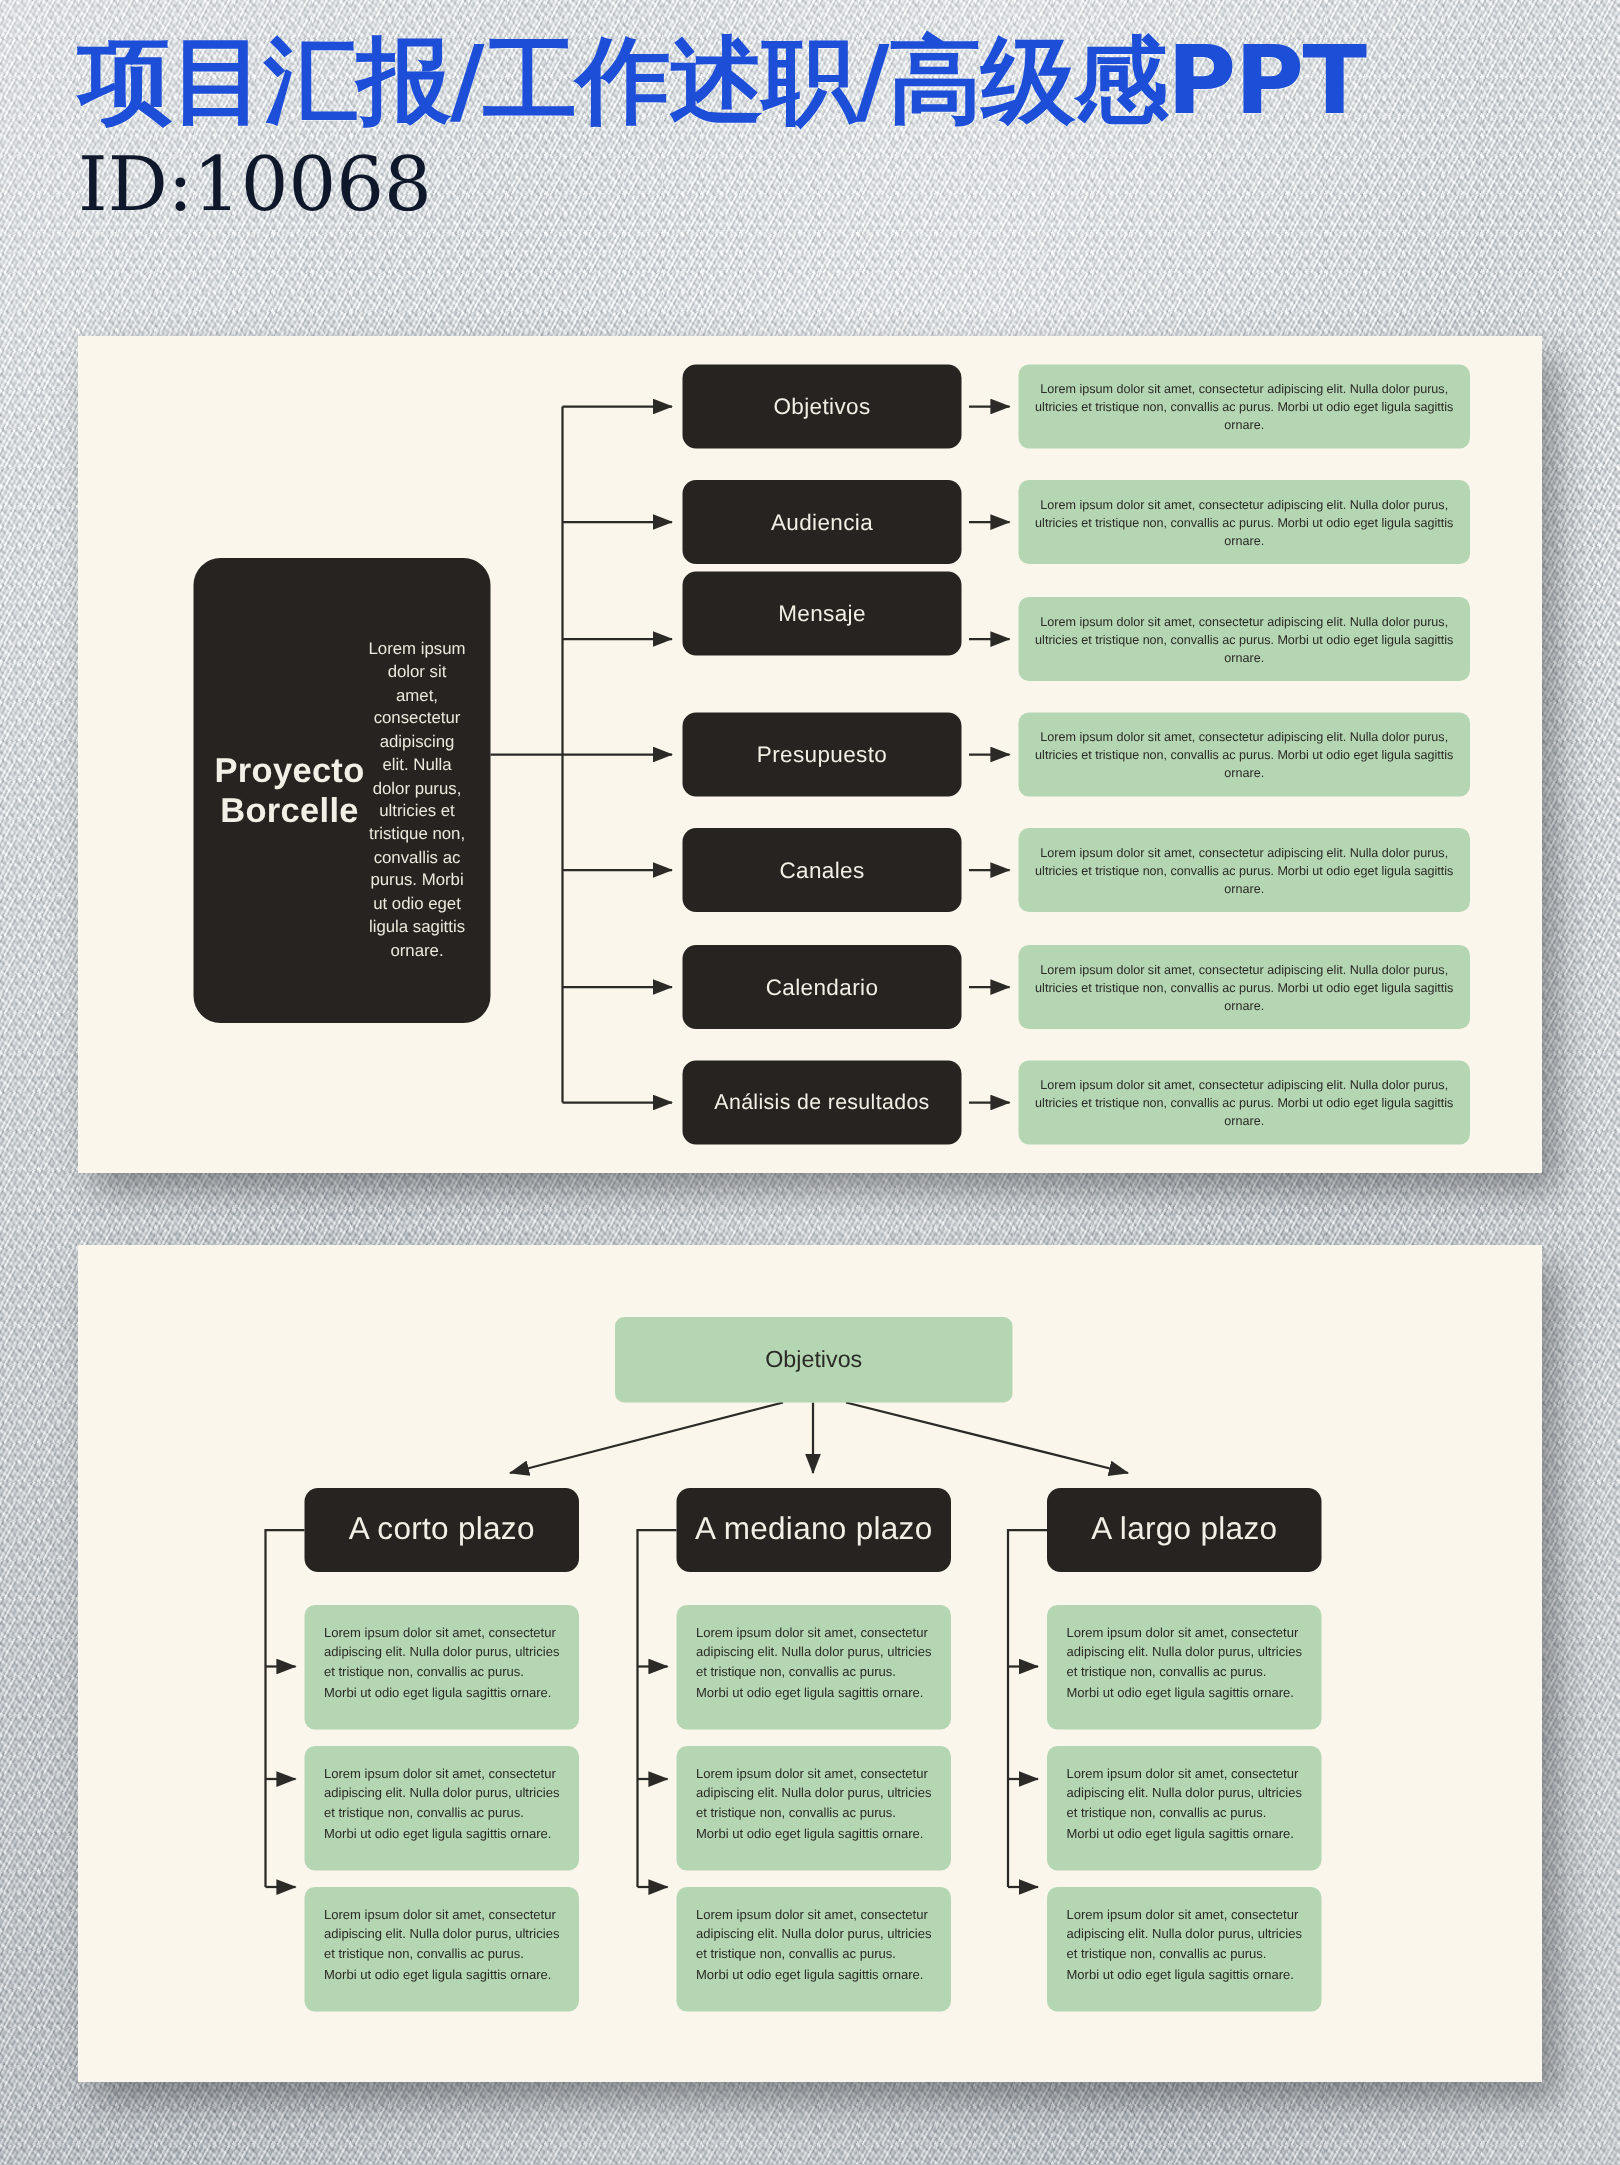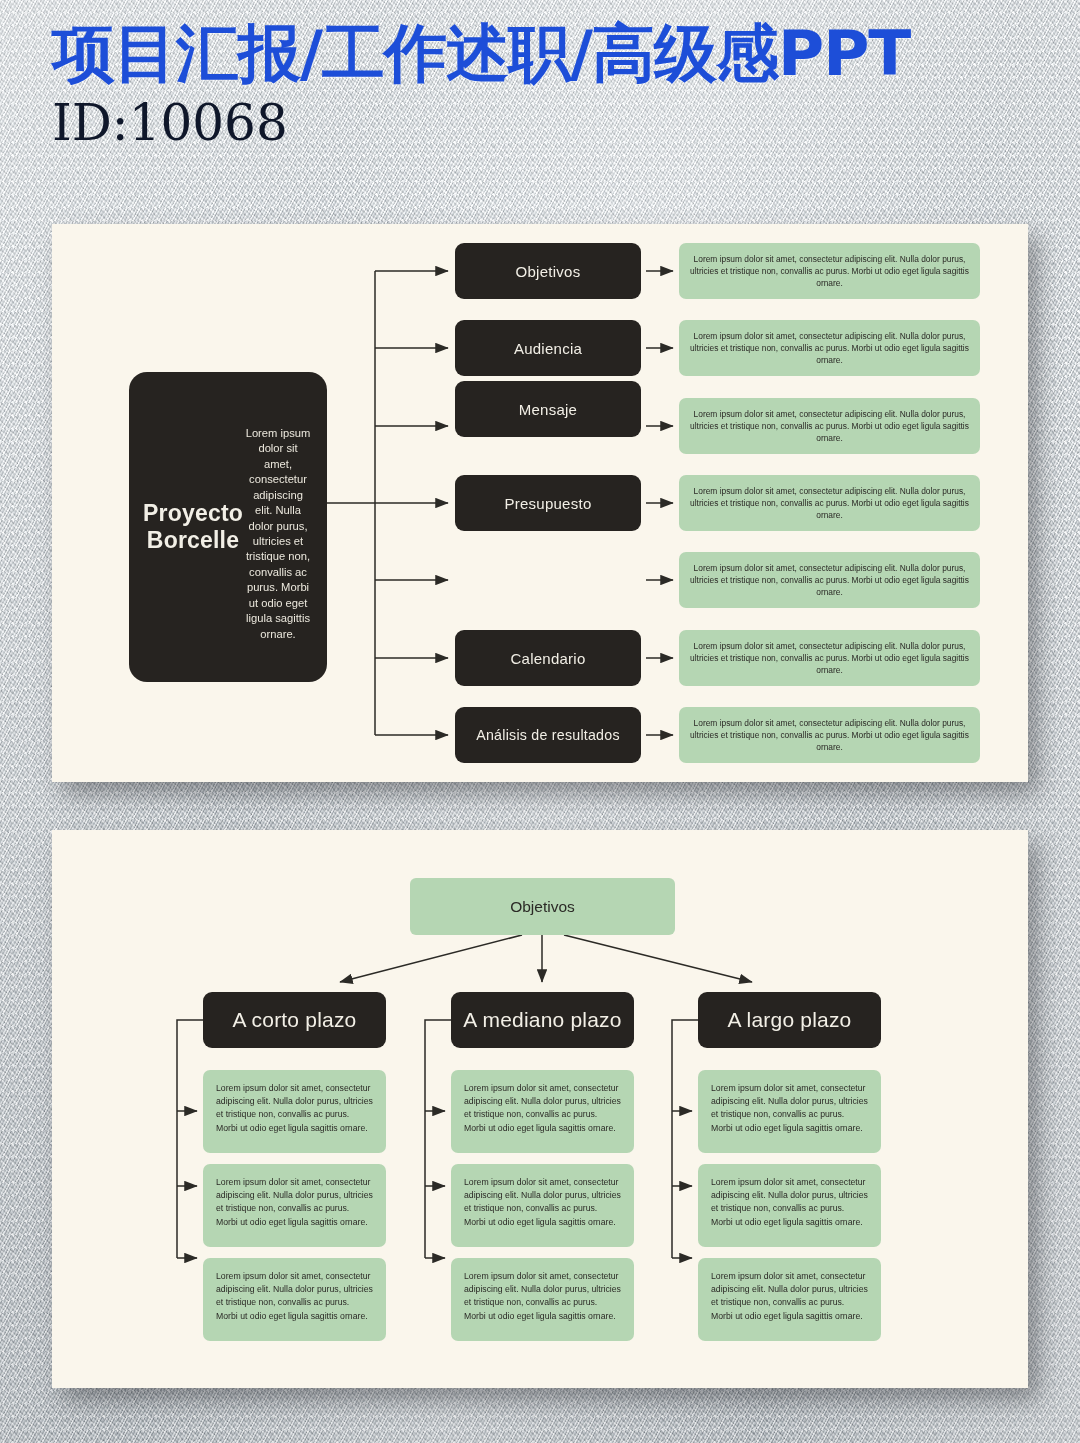--- a/index.html
+++ b/index.html
@@ -158,20 +158,21 @@
       <span>Proyecto</span><br>
       <span>Borcelle</span>
     </div>
     <div id="main-card-body">Lorem ipsum dolor sit amet, consectetur adipiscing elit. Nulla dolor purus, ultricies et tristique non, convallis ac purus. Morbi ut odio eget ligula sagittis ornare.</div>
   </div>
 
   <div class="dark-box p1-label" style="top:19px;">Objetivos</div>
   <div class="dark-box p1-label" style="top:96px;">Audiencia</div>
   <div class="dark-box p1-label" style="top:157px;">Mensaje</div>
   <div class="dark-box p1-label" style="top:251px;">Presupuesto</div>
+  <div class="dark-box p1-label" style="top:328px;">Canales</div>
   <div class="dark-box p1-label" style="top:406px;">Calendario</div>
   <div class="dark-box p1-label narrow" style="top:483px;">Análisis de resultados</div>
 
   <div class="green-box p1-desc" style="top:19px;">Lorem ipsum dolor sit amet, consectetur adipiscing elit. Nulla dolor purus, ultricies et tristique non, convallis ac purus. Morbi ut odio eget ligula sagittis ornare.</div>
   <div class="green-box p1-desc" style="top:96px;">Lorem ipsum dolor sit amet, consectetur adipiscing elit. Nulla dolor purus, ultricies et tristique non, convallis ac purus. Morbi ut odio eget ligula sagittis ornare.</div>
   <div class="green-box p1-desc" style="top:174px;">Lorem ipsum dolor sit amet, consectetur adipiscing elit. Nulla dolor purus, ultricies et tristique non, convallis ac purus. Morbi ut odio eget ligula sagittis ornare.</div>
   <div class="green-box p1-desc" style="top:251px;">Lorem ipsum dolor sit amet, consectetur adipiscing elit. Nulla dolor purus, ultricies et tristique non, convallis ac purus. Morbi ut odio eget ligula sagittis ornare.</div>
   <div class="green-box p1-desc" style="top:328px;">Lorem ipsum dolor sit amet, consectetur adipiscing elit. Nulla dolor purus, ultricies et tristique non, convallis ac purus. Morbi ut odio eget ligula sagittis ornare.</div>
   <div class="green-box p1-desc" style="top:406px;">Lorem ipsum dolor sit amet, consectetur adipiscing elit. Nulla dolor purus, ultricies et tristique non, convallis ac purus. Morbi ut odio eget ligula sagittis ornare.</div>
   <div class="green-box p1-desc" style="top:483px;">Lorem ipsum dolor sit amet, consectetur adipiscing elit. Nulla dolor purus, ultricies et tristique non, convallis ac purus. Morbi ut odio eget ligula sagittis ornare.</div>

